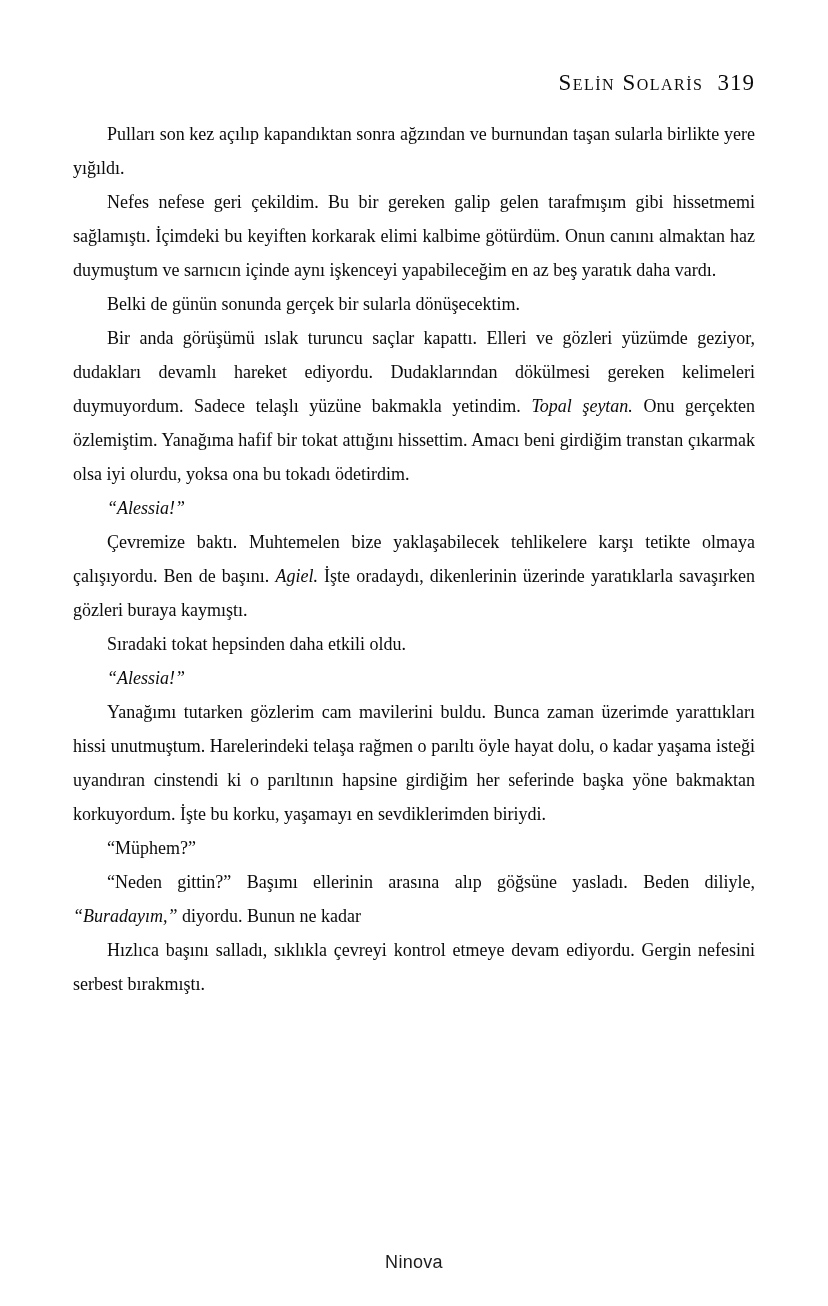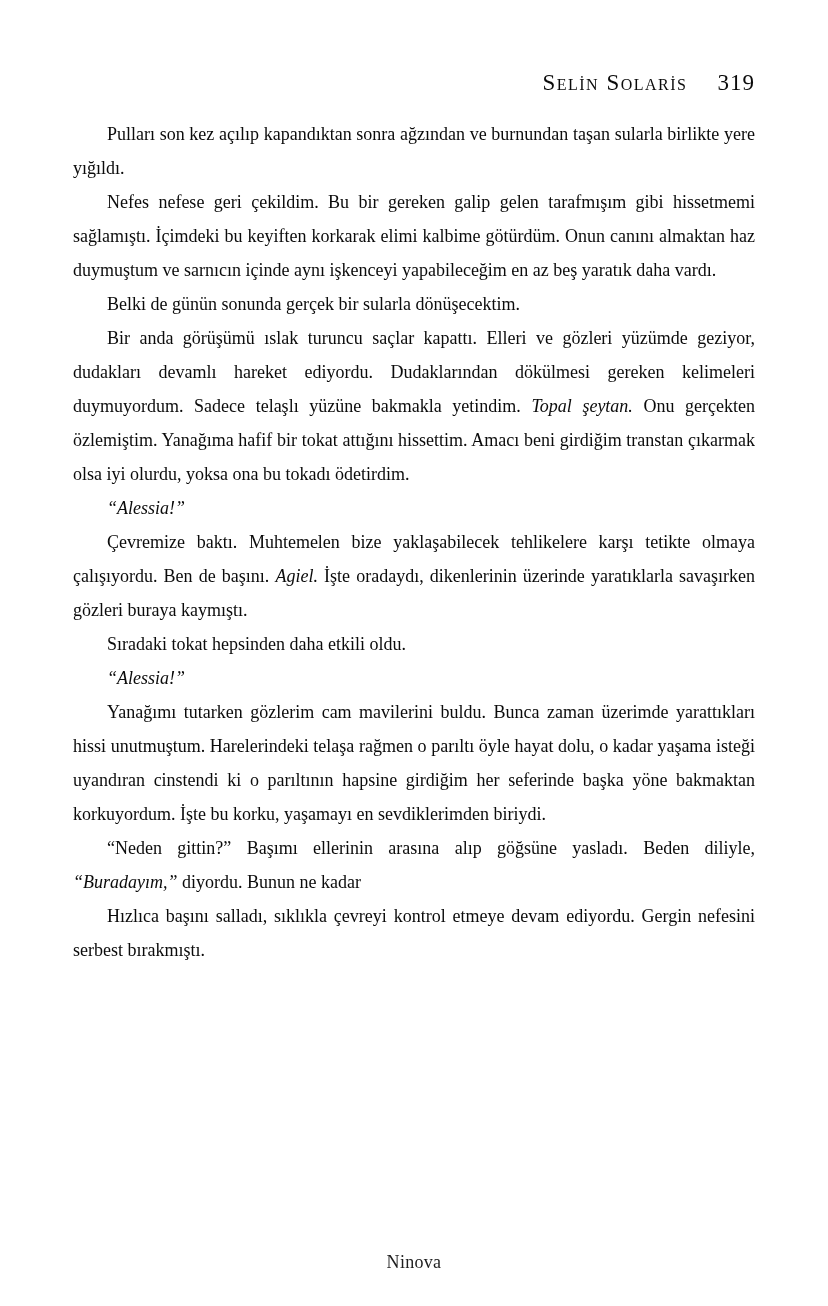--- a/index.html
+++ b/index.html
@@ -22,21 +22,21 @@
     top: 70px;
     left: 73px;
     width: 682px;
     text-align: right;
     font-size: 23px;
     font-variant: small-caps;
     letter-spacing: 1.5px;
     white-space: nowrap;
   }
   .page-number {
-    margin-left: 30px;
+    margin-left: 14px;
     letter-spacing: 1px;
   }
   .page-body {
     position: absolute;
     top: 117px;
     left: 73px;
     width: 682px;
     font-size: 18px;
     line-height: 34px;
     text-align: justify;
@@ -49,21 +49,21 @@
   .run-italic {
     font-style: italic;
     margin-top: 39px;
   }
   .page-footer {
     position: absolute;
     top: 1252px;
     left: 0;
     width: 100%;
     text-align: center;
-    font-family: Liberation Serif, serif;
+    font-family: Liberation Sans, sans-serif;
     font-size: 18px;
     color: #1d1d1d;
     letter-spacing: 0.3px;
   }
 </style>
 </head>
 <body>
 
 <div class="page">
 
@@ -84,20 +84,21 @@
     <p><span class="run-italic">“Alessia!”</span></p>
 
     <p><span>Çevremize baktı. Muhtemelen bize yaklaşabilecek tehlikelere karşı tetikte olmaya çalışıyordu. Ben de başını. </span><span class="run-italic">Agiel.</span><span> İşte oradaydı, dikenlerinin üzerinde yaratıklarla savaşırken gözleri buraya kaymıştı.</span></p>
 
     <p><span>Sıradaki tokat hepsinden daha etkili oldu.</span></p>
 
     <p><span class="run-italic">“Alessia!”</span></p>
 
     <p><span>Yanağımı tutarken gözlerim cam mavilerini buldu. Bunca zaman üzerimde yarattıkları hissi unutmuştum. Harelerindeki telaşa rağmen o parıltı öyle hayat dolu, o kadar yaşama isteği uyandıran cinstendi ki o parıltının hapsine girdiğim her seferinde başka yöne bakmaktan korkuyordum. İşte bu korku, yaşamayı en sevdiklerimden biriydi.</span></p>
 
+    <p><span>“Müphem?”</span></p>
 
     <p><span>“Neden gittin?” Başımı ellerinin arasına alıp göğsüne yasladı. Beden diliyle, </span><span class="run-italic">“Buradayım,”</span><span> diyordu. Bunun ne kadar</span></p>
 
     <p><span>Hızlıca başını salladı, sıklıkla çevreyi kontrol etmeye devam ediyordu. Gergin nefesini serbest bırakmıştı.</span></p>
 
   </div>
 
   <div class="page-footer">
     <span>Ninova</span>
   </div>

